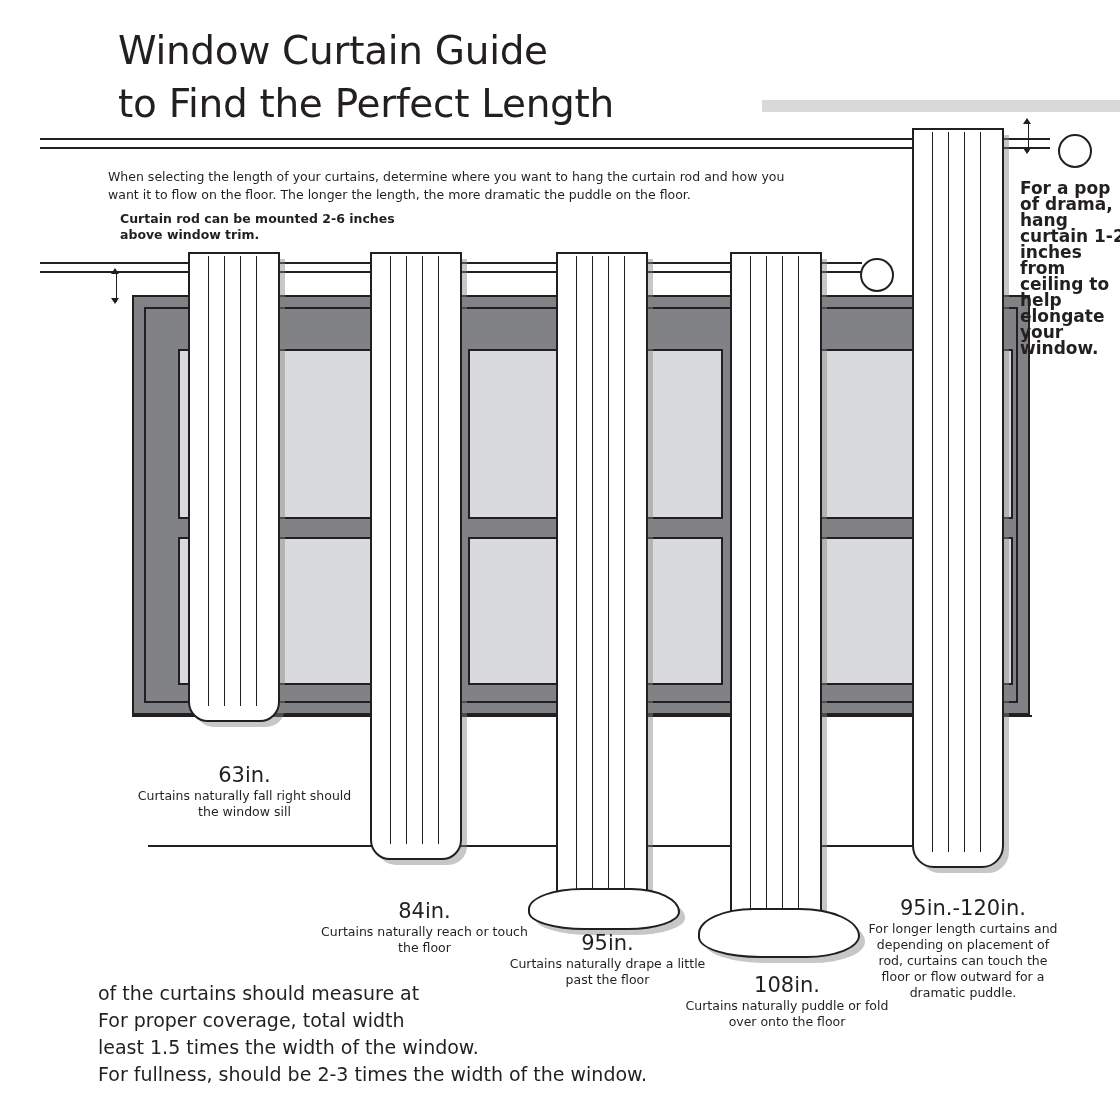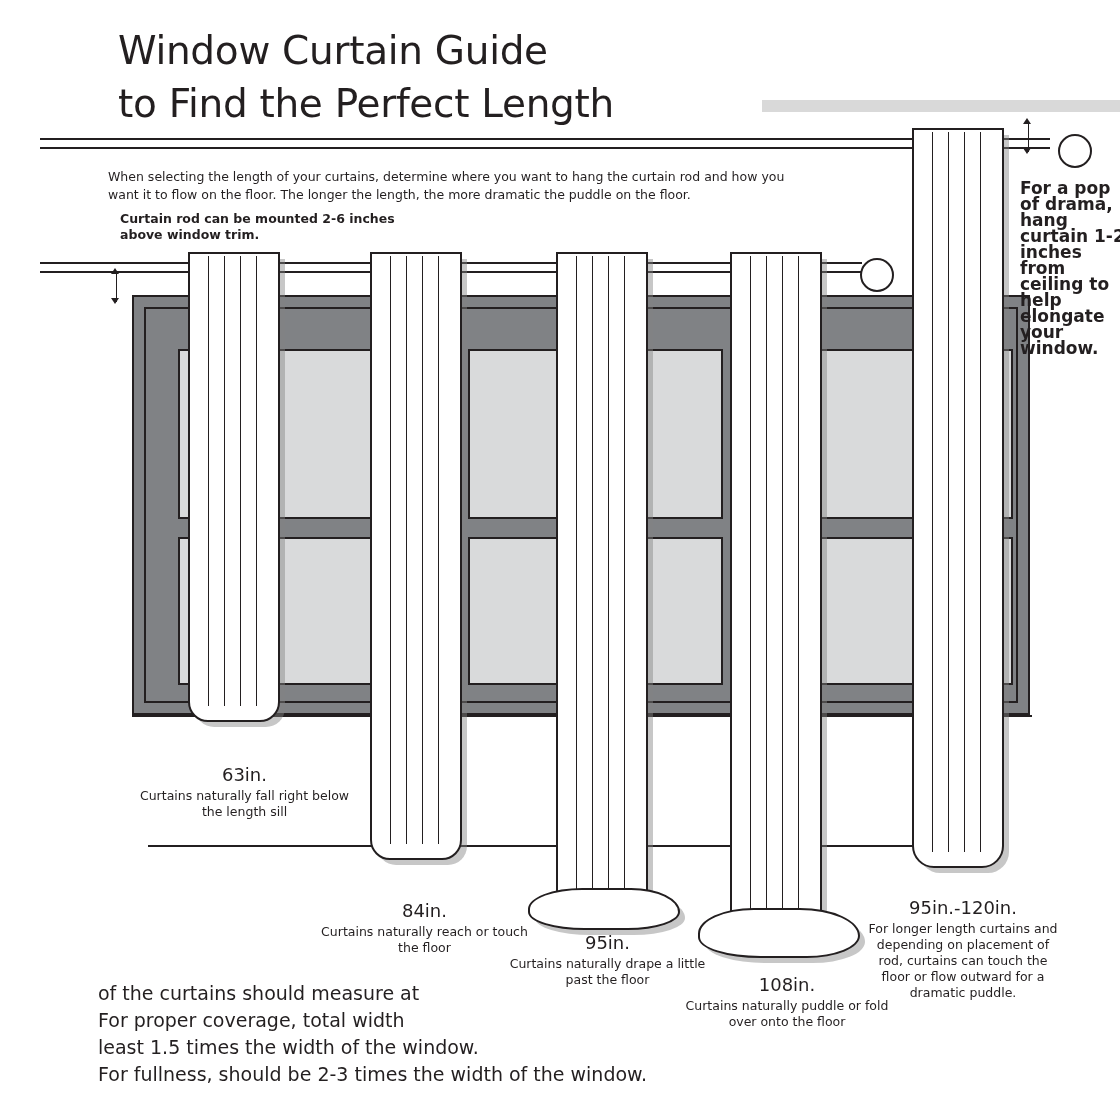--- a/index.html
+++ b/index.html
@@ -187,21 +187,21 @@
     width: 0; height: 0;
     border-left: 4.5px solid transparent;
     border-right: 4.5px solid transparent;
   }
   .arrow-head.up   { border-bottom: 6px solid #231f20; }
   .arrow-head.down { border-top: 6px solid #231f20; }
 
   
   .label-block { position: absolute; text-align: center; }
   .label-block .big {
-    font-size: 18px;
+    font-size: 21px;
     line-height: 26px;
     color: #231f20;
   }
   .label-block .small {
     font-size: 12.5px;
     line-height: 16px;
     color: #231f20;
   }
 
   #label-63  { left: 92px;  top: 762px; width: 225px; }
@@ -296,21 +296,21 @@
   <div class="arrow-v" style="left:76px; top:272px; height:30px;"></div>
   <div class="arrow-head up" style="left:71px; top:268px;"></div>
   <div class="arrow-head down" style="left:71px; top:298px;"></div>
 
   <div class="intro">When selecting the length of your curtains, determine where you want to hang the curtain rod and how you want it to flow on the floor. The longer the length, the more dramatic the puddle on the floor.</div>
   <div class="rod-note">Curtain rod can be mounted 2-6 inches above window trim.</div>
   <div class="ceiling-note">For a pop of drama, hang curtain 1-2 inches from ceiling to help elongate your window.</div>
 
   <div class="label-block" id="label-63">
     <div class="big">63in.</div>
-    <div class="small">Curtains naturally fall right below the length sill</div>
+    <div class="small">Curtains naturally fall right should the window sill</div>
   </div>
 
   <div class="label-block" id="label-84">
     <div class="big">84in.</div>
     <div class="small">Curtains naturally reach or touch the floor</div>
   </div>
 
   <div class="label-block" id="label-95">
     <div class="big">95in.</div>
     <div class="small">Curtains naturally drape a little past the floor</div>

